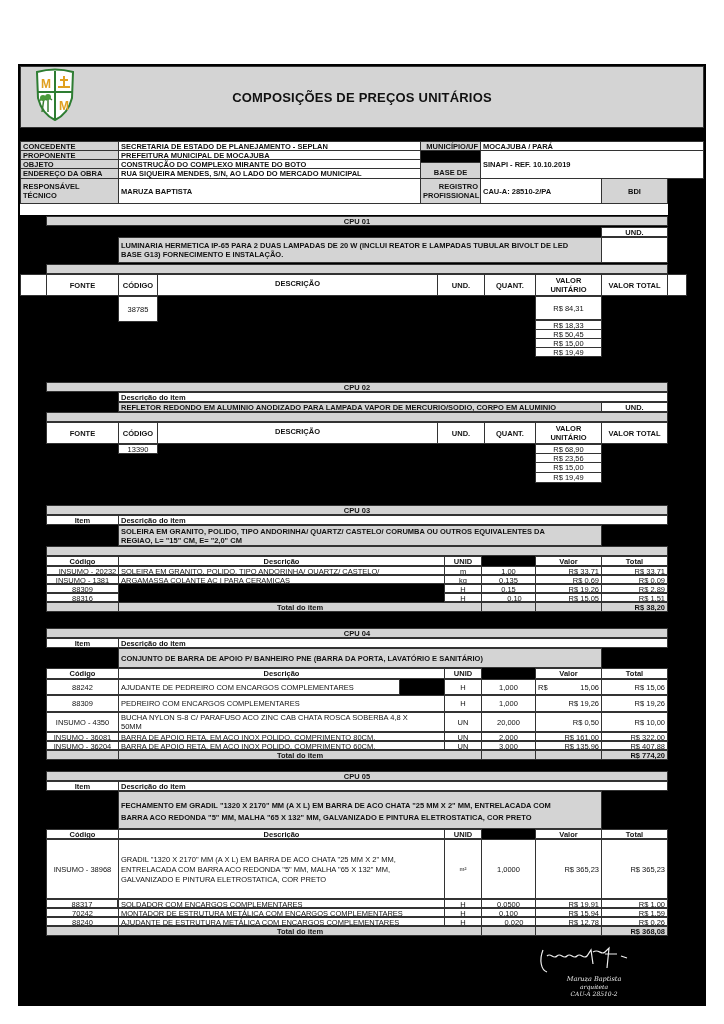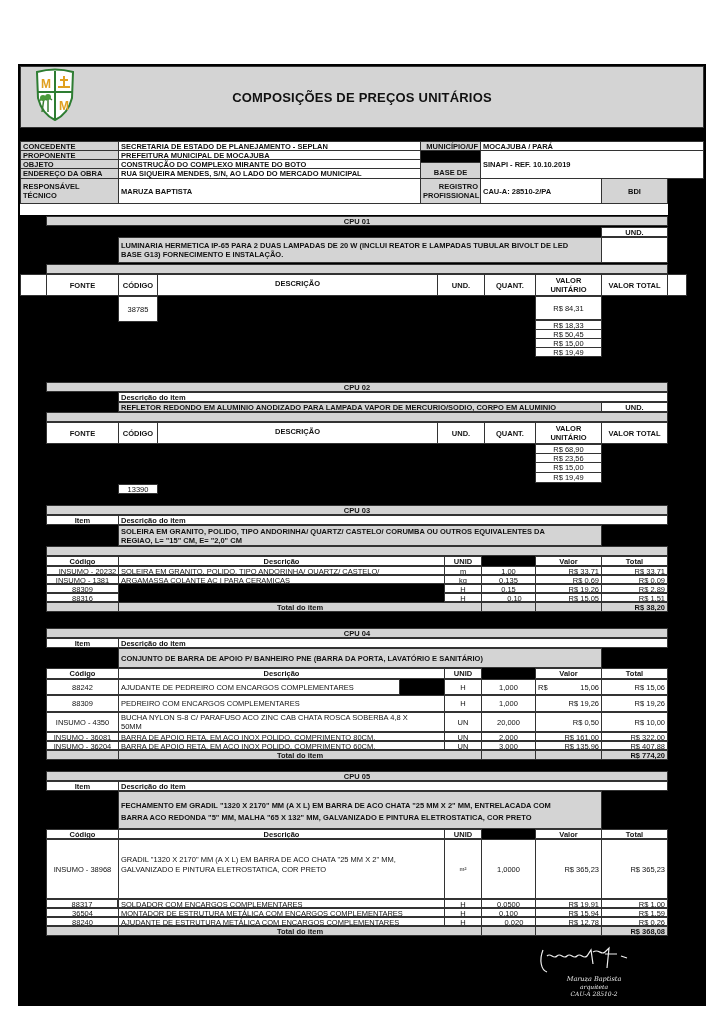--- a/index.html
+++ b/index.html
@@ -110,21 +110,21 @@
 <div class="abs w bd t b c vc" style="left:46px;top:422px;width:73px;height:22px;">FONTE</div>
 <div class="abs w bd t b c vc" style="left:118px;top:422px;width:40px;height:22px;">CÓDIGO</div>
 <div class="abs w bd t b c" style="left:157px;top:422px;width:281px;height:22px;padding-top:4px;">DESCRIÇÃO</div>
 <div class="abs w bd t b c vc" style="left:437px;top:422px;width:48px;height:22px;">UND.</div>
 <div class="abs w bd t b c vc" style="left:484px;top:422px;width:52px;height:22px;">QUANT.</div>
 <div class="abs w bd" style="left:535px;top:422px;width:67px;height:22px;">
   <div class="t b c" style="margin-top:1px;">VALOR</div>
   <div class="t b c">UNITÁRIO</div>
 </div>
 <div class="abs w bd t b c vc" style="left:601px;top:422px;width:67px;height:22px;">VALOR TOTAL</div>
-<div class="abs w bd t c" style="left:118px;top:444px;width:40px;height:10px;margin-top:40px;">13390</div>
+<div class="abs w bd t c" style="left:118px;top:444px;width:40px;height:10px;">13390</div>
 <div class="abs w bd t c" style="left:535px;top:444px;width:67px;height:10px;">R$ 68,90</div>
 <div class="abs w bd t c" style="left:535px;top:453px;width:67px;height:10px;">R$ 23,56</div>
 <div class="abs w bd t c" style="left:535px;top:462px;width:67px;height:11px;">R$ 15,00</div>
 <div class="abs w bd t c" style="left:535px;top:472px;width:67px;height:11px;">R$ 19,49</div>
 
 <div class="abs g bd t b c" style="left:46px;top:505px;width:622px;height:10px;">CPU 03</div>
 <div class="abs w bd t b c" style="left:46px;top:515px;width:73px;height:10px;">Item</div>
 <div class="abs w bd t b pad" style="left:118px;top:515px;width:550px;height:10px;">Descrição do item</div>
 <div class="abs g bd" style="left:118px;top:525px;width:484px;height:21px;">
   <div class="t b pad" style="margin-top:1px;">SOLEIRA EM GRANITO, POLIDO, TIPO ANDORINHA/ QUARTZ/ CASTELO/ CORUMBA OU OUTROS EQUIVALENTES DA</div>
@@ -249,39 +249,40 @@
 <div class="abs w bd t b c" style="left:46px;top:829px;width:73px;height:10px;">Código</div>
 <div class="abs w bd t b c" style="left:118px;top:829px;width:327px;height:10px;">Descrição</div>
 <div class="abs w bd t b c" style="left:444px;top:829px;width:38px;height:10px;">UNID</div>
 <div class="abs w bd t b c" style="left:535px;top:829px;width:67px;height:10px;">Valor</div>
 <div class="abs w bd t b c" style="left:601px;top:829px;width:67px;height:10px;">Total</div>
 
 <div>
   <div class="abs w bd t c vc" style="left:46px;top:839px;width:73px;height:60px;">INSUMO - 38968</div>
   <div class="abs w bd" style="left:118px;top:839px;width:327px;height:60px;padding-top:15px;">
     <div class="t pad" style="line-height:10px;">GRADIL "1320 X 2170" MM (A X L) EM BARRA DE ACO CHATA "25 MM X 2" MM,</div>
+    <div class="t pad" style="line-height:10px;">ENTRELACADA COM BARRA ACO REDONDA "5" MM, MALHA "65 X 132" MM,</div>
     <div class="t pad" style="line-height:10px;">GALVANIZADO E PINTURA ELETROSTATICA, COR PRETO</div>
   </div>
   <div class="abs w bd t c vc" style="left:444px;top:839px;width:38px;height:60px;font-size:6px;">m²</div>
   <div class="abs w bd t c vc" style="left:481px;top:839px;width:55px;height:60px;">1,0000</div>
   <div class="abs w bd t r pad vc" style="left:535px;top:839px;width:67px;height:60px;">R$ 365,23</div>
   <div class="abs w bd t r pad vc" style="left:601px;top:839px;width:67px;height:60px;">R$ 365,23</div>
 </div>
 
 <div>
   <div class="abs w bd t c" style="left:46px;top:899px;width:72px;height:9px;">88317</div>
   <div class="abs w bd t pad" style="left:118px;top:899px;width:327px;height:9px;">SOLDADOR COM ENCARGOS COMPLEMENTARES</div>
   <div class="abs w bd t c" style="left:444px;top:899px;width:38px;height:9px;">H</div>
   <div class="abs w bd t c" style="left:481px;top:899px;width:55px;height:9px;">0,0500</div>
   <div class="abs w bd t r pad" style="left:535px;top:899px;width:67px;height:9px;">R$ 19,91</div>
   <div class="abs w bd t r pad" style="left:601px;top:899px;width:67px;height:9px;">R$ 1,00</div>
 </div>
 
 <div>
-  <div class="abs w bd t c" style="left:46px;top:908px;width:73px;height:9px;">36504</div>
+  <div class="abs w bd t c" style="left:46px;top:908px;width:73px;height:9px;">70242</div>
   <div class="abs w bd t pad" style="left:118px;top:908px;width:327px;height:9px;">MONTADOR DE ESTRUTURA METÁLICA COM ENCARGOS COMPLEMENTARES</div>
   <div class="abs w bd t c" style="left:444px;top:908px;width:38px;height:9px;">H</div>
   <div class="abs w bd t c" style="left:481px;top:908px;width:55px;height:9px;">0,100</div>
   <div class="abs w bd t r pad" style="left:535px;top:908px;width:67px;height:9px;">R$ 15,94</div>
   <div class="abs w bd t r pad" style="left:601px;top:908px;width:67px;height:9px;">R$ 1,59</div>
 </div>
 
 <div>
   <div class="abs w bd t c" style="left:46px;top:917px;width:73px;height:9px;">88240</div>
   <div class="abs w bd t pad" style="left:118px;top:917px;width:327px;height:9px;">AJUDANTE DE ESTRUTURA METÁLICA COM ENCARGOS COMPLEMENTARES</div>

